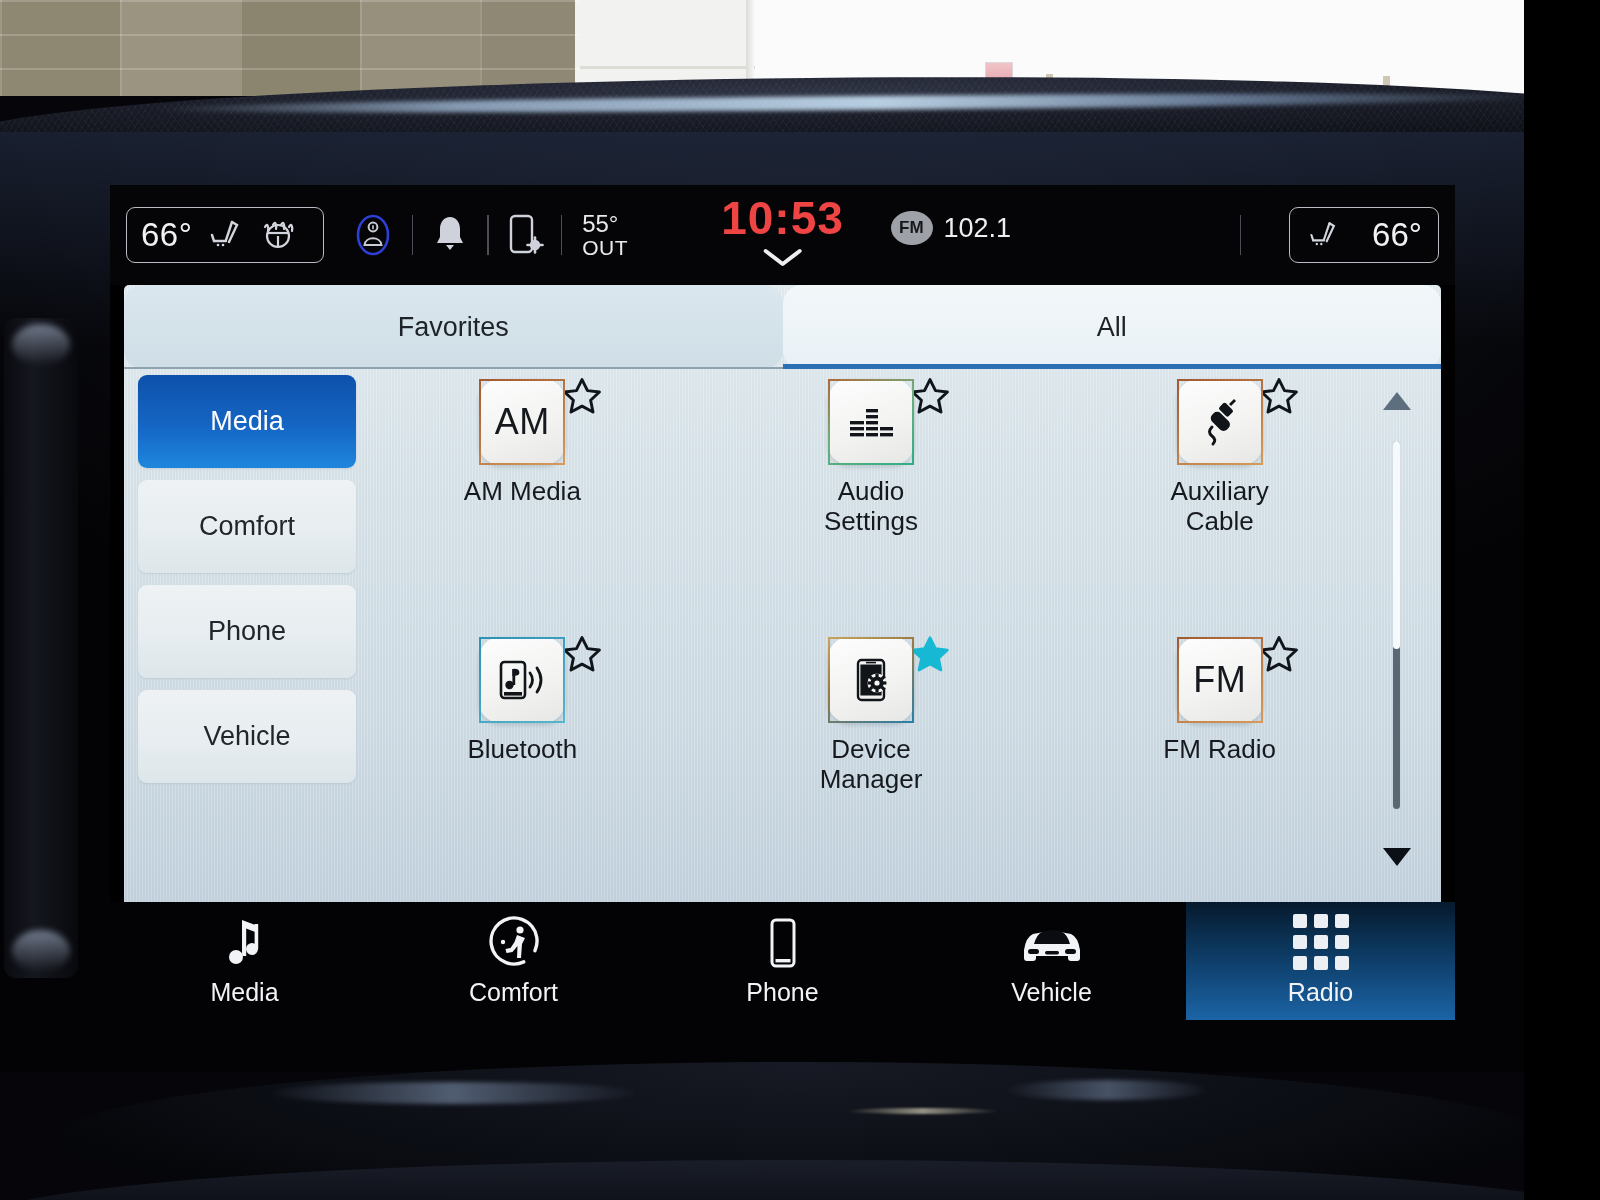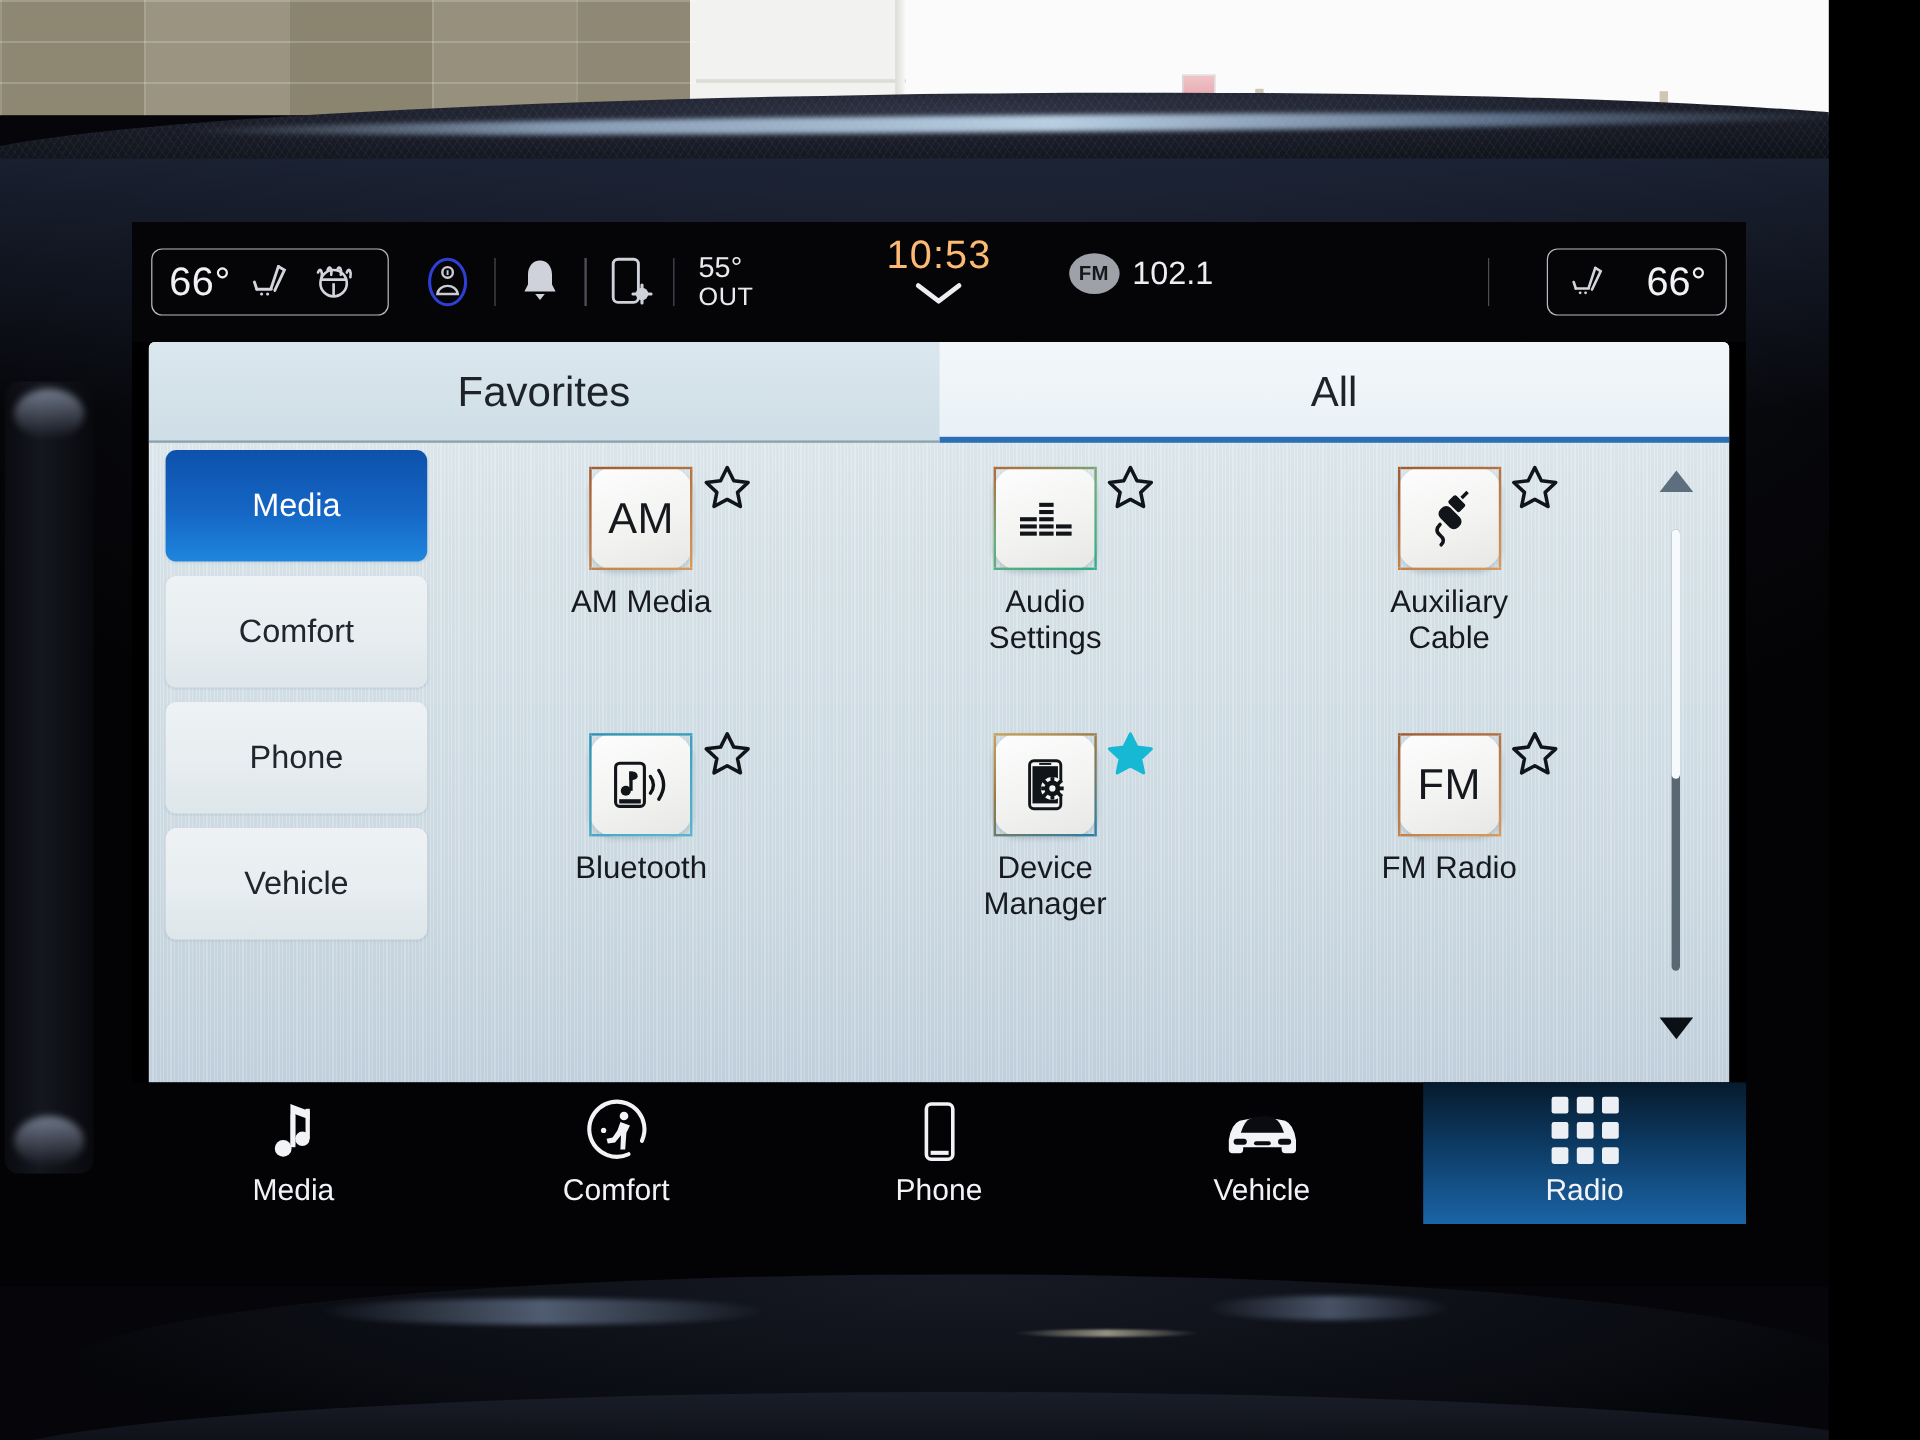--- a/index.html
+++ b/index.html
@@ -159,21 +159,21 @@
   .temp-pill .t { font-size:33px; letter-spacing:.5px; color:#f0f1f4; }
   .sb-sep { width:1.4px; height:40px; background:#4b4e57; margin:0 16px; }
   .sb-item { display:flex; align-items:center; }
   .sb-icon { color:#d2d5dc; display:flex; align-items:center; justify-content:center; }
   .out-temp { line-height:1.05; text-align:left; font-size:24px; color:#e9eaee; margin-left:4px;}
   .out-temp .l2 { font-size:21px; letter-spacing:.5px;}
   .clock-wrap {
     position:absolute; left:50%; transform:translateX(-50%);
     top:10px; display:flex; flex-direction:column; align-items:center;
   }
-  .clock { font-size:33px; color:#fdba74; letter-spacing:1px; line-height:1;}
+  .clock { font-size:46px; color:#ef4444; letter-spacing:1px; line-height:1;font-weight:bold;}
   .chev { margin-top:5px; }
   .radio-wrap {
     position:absolute; left:calc(50% + 108px); top:26px;
     display:flex; align-items:center; gap:11px;
   }
   .fm-badge {
     width:42px; height:34px; border-radius:50%;
     background:#9ea1a8; color:#17181c;
     font-size:17px; font-weight:bold; letter-spacing:.3px;
     display:flex; align-items:center; justify-content:center;
@@ -202,22 +202,23 @@
   }
   .panel::after {
     content:""; position:absolute; inset:0;
     background: repeating-linear-gradient(90deg, rgba(255,255,255,.16) 0 1px, rgba(0,0,0,.015) 1px 3px);
     pointer-events:none;
   }
 
   .tabs { display:flex; height:84px; position:relative; z-index:2;}
   .tab {
     flex:1; display:flex; align-items:center; justify-content:center;
-    font-size:35px; color:#1d2329;
+    font-size:27px; color:#1d2329;
     position:relative;
+    border-radius:19px;
   }
   .tab.inactive { background:linear-gradient(180deg,#dae7ee,#cfdde6); }
   .tab.inactive::after {
     content:""; position:absolute; left:0; right:0; bottom:0; height:2px;
     background:#8fa2af;
   }
   .tab.active { background:linear-gradient(180deg,#f2f7fa,#e9f1f6); }
   .tab.active::after {
     content:""; position:absolute; left:0; right:0; bottom:0; height:5px;
     background:#2c6fb5;
@@ -242,22 +243,23 @@
     color:#ffffff;
   }
 
   
   .grid-area { flex:1; position:relative; padding:0 0 0 10px; }
   .app-grid {
     display:grid;
     grid-template-columns:repeat(3, 1fr);
     grid-template-rows:repeat(2, 222px);
     column-gap:0; row-gap:0;
-    padding-top:10px;
+    padding-top:0;
     width:1010px;
+    gap:36px;
   }
   .app-cell { position:relative; display:flex; flex-direction:column; align-items:center; }
   .app-tile {
     width:86px; height:86px; border-radius:21px;
     background:linear-gradient(160deg,#fdfdfd 0%, #f3f3f2 55%, #e7e8e6 100%);
     display:flex; align-items:center; justify-content:center;
     box-shadow:0 2px 4px rgba(40,60,80,.18);
     position:relative;
     margin-top:10px;
   }

